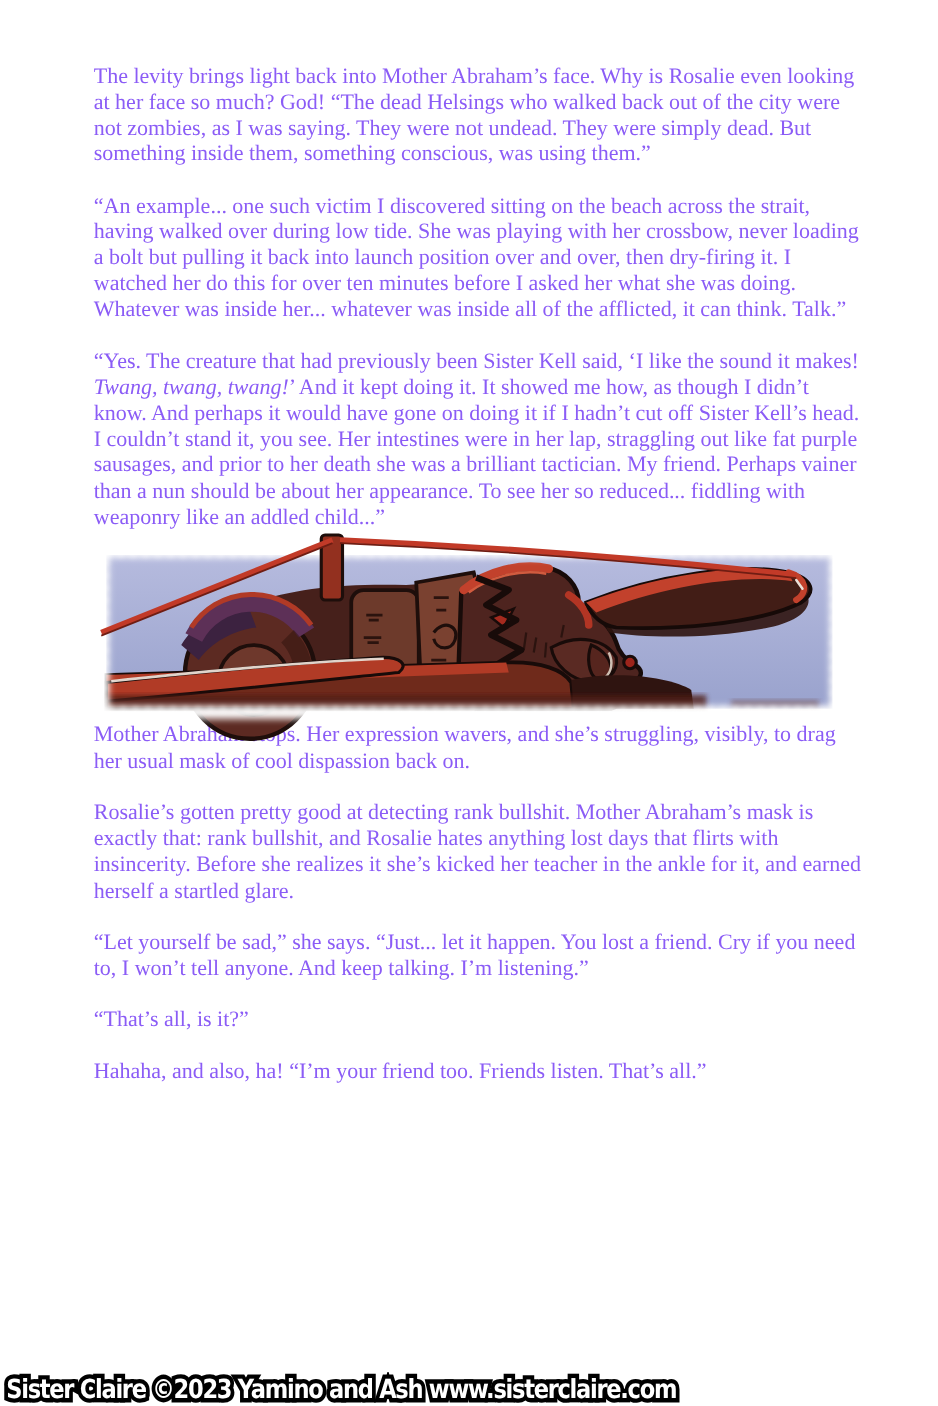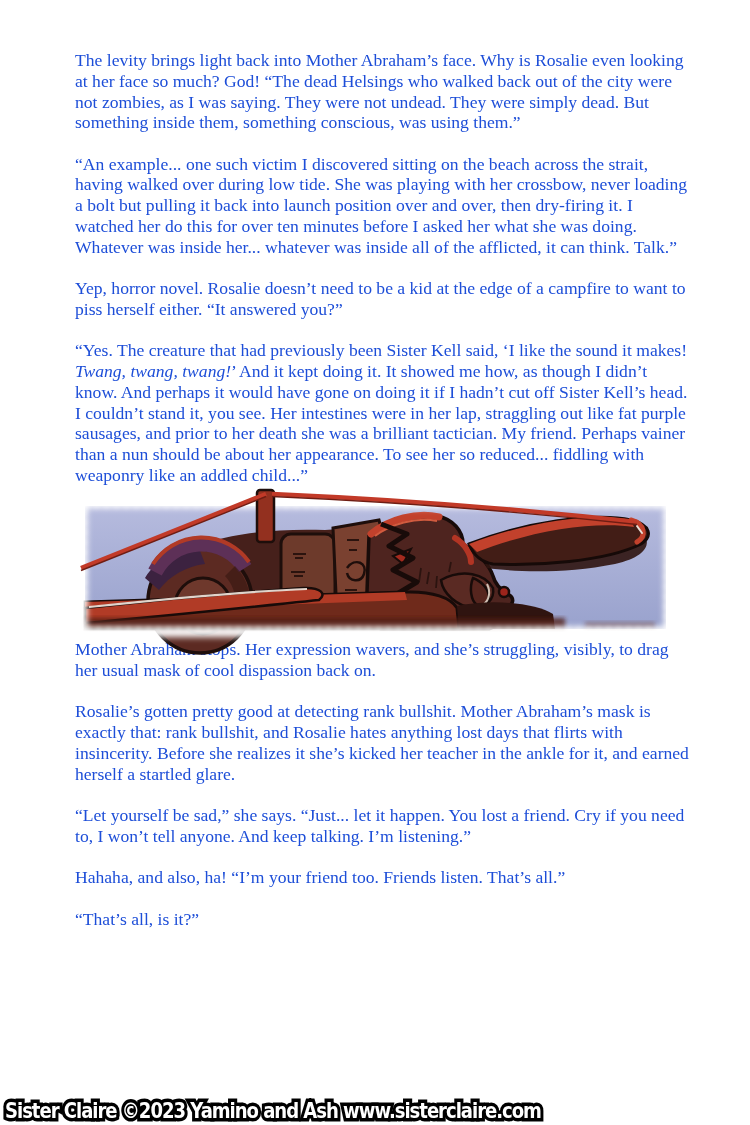--- a/index.html
+++ b/index.html
@@ -2,21 +2,21 @@
 <html><head>
 <meta charset="utf-8">
 <style>
   html,body{margin:0;padding:0;}
   body{
     width:750px;height:1125px;position:relative;background:#ffffff;
     font-family:"Liberation Serif","DejaVu Serif",serif;overflow:hidden;
   }
   .story{
     padding:50px 60px 0 75px;
-    font-size:17.6px;line-height:20.8px;color:#1d4ed8;
+    font-size:17.6px;line-height:20.8px;color:#8b5cf6;
     letter-spacing:0px;
   }
   .story p{margin:0 0 20.5px 0;}
   .story em{}
   .illustration{
     width:581px;height:123px;margin:8px 0 10px 10px;position:relative;
   }
   .illustration svg{
     position:absolute;left:0;top:-18px;width:581px;height:141px;overflow:visible;display:block;
   }
@@ -35,21 +35,20 @@
 </head>
 <body>
 
 <div>
 
   <div class="story">
 
     <div>
         <p><span>The levity brings light back into Mother Abraham’s face. Why is Rosalie even looking at her face so much? God! “The dead Helsings who walked back out of the city were not zombies, as I was saying. They were not undead. They were simply dead. But something inside them, something conscious, was using them.”</span></p>
         <p><span>“An example... one such victim I discovered sitting on the beach across the strait, having walked over during low tide. She was playing with her crossbow, never loading a bolt but pulling it back into launch position over and over, then dry-firing it. I watched her do this for over ten minutes before I asked her what she was doing. Whatever was inside her... whatever was inside all of the afflicted, it can think. Talk.”</span></p>
-        <p><span>Yep, horror novel. Rosalie doesn’t need to be a kid at the edge of a campfire to want to piss herself either. “It answered you?”</span></p>
         <p><span>“Yes. The creature that had previously been Sister Kell said, ‘I like the sound it makes! </span><em>Twang, twang, twang!</em><span>’ And it kept doing it. It showed me how, as though I didn’t know. And perhaps it would have gone on doing it if I hadn’t cut off Sister Kell’s head. I couldn’t stand it, you see. Her intestines were in her lap, straggling out like fat purple sausages, and prior to her death she was a brilliant tactician. My friend. Perhaps vainer than a nun should be about her appearance. To see her so reduced... fiddling with weaponry like an addled child...”</span></p>
       </div>
 
     <div class="illustration">
       <svg viewBox="0 -18 581 141" xmlns="http://www.w3.org/2000/svg">
         <defs>
           <linearGradient id="bgGrad" x1="0" y1="0" x2="0" y2="1">
             <stop offset="0" stop-color="#b6bbde"></stop>
             <stop offset="1" stop-color="#99a2cd"></stop>
           </linearGradient>
@@ -126,22 +125,22 @@
           <path d="M187,-12 Q370,-4 552,16" fill="none" stroke-width="4.5" stroke="#c23a28"></path>
           <path d="M187,-9.5 Q370,-1.5 552,18.5" fill="none" stroke="#6f1d13" stroke-width="1.4"></path>
         </g>
       </svg>
     </div>
 
     <div>
         <p><span>Mother Abraham stops. Her expression wavers, and she’s struggling, visibly, to drag her usual mask of cool dispassion back on.</span></p>
         <p><span>Rosalie’s gotten pretty good at detecting rank bullshit. Mother Abraham’s mask is exactly that: rank bullshit, and Rosalie hates anything lost days that flirts with insincerity. Before she realizes it she’s kicked her teacher in the ankle for it, and earned herself a startled glare.</span></p>
         <p><span>“Let yourself be sad,” she says. “Just... let it happen. You lost a friend. Cry if you need to, I won’t tell anyone. And keep talking. I’m listening.”</span></p>
+        <p><span>“That’s all, is it?”</span></p>
         <p><span>Hahaha, and also, ha! “I’m your friend too. Friends listen. That’s all.”</span></p>
-        <p><span>“That’s all, is it?”</span></p>
       </div>
 
   </div>
 
   <div class="footer">
     <span class="f-outline">Sister Claire ©2023 Yamino and Ash www.sisterclaire.com</span>
     <span class="f-fill">Sister Claire ©2023 Yamino and Ash www.sisterclaire.com</span>
   </div>
 
 </div>

